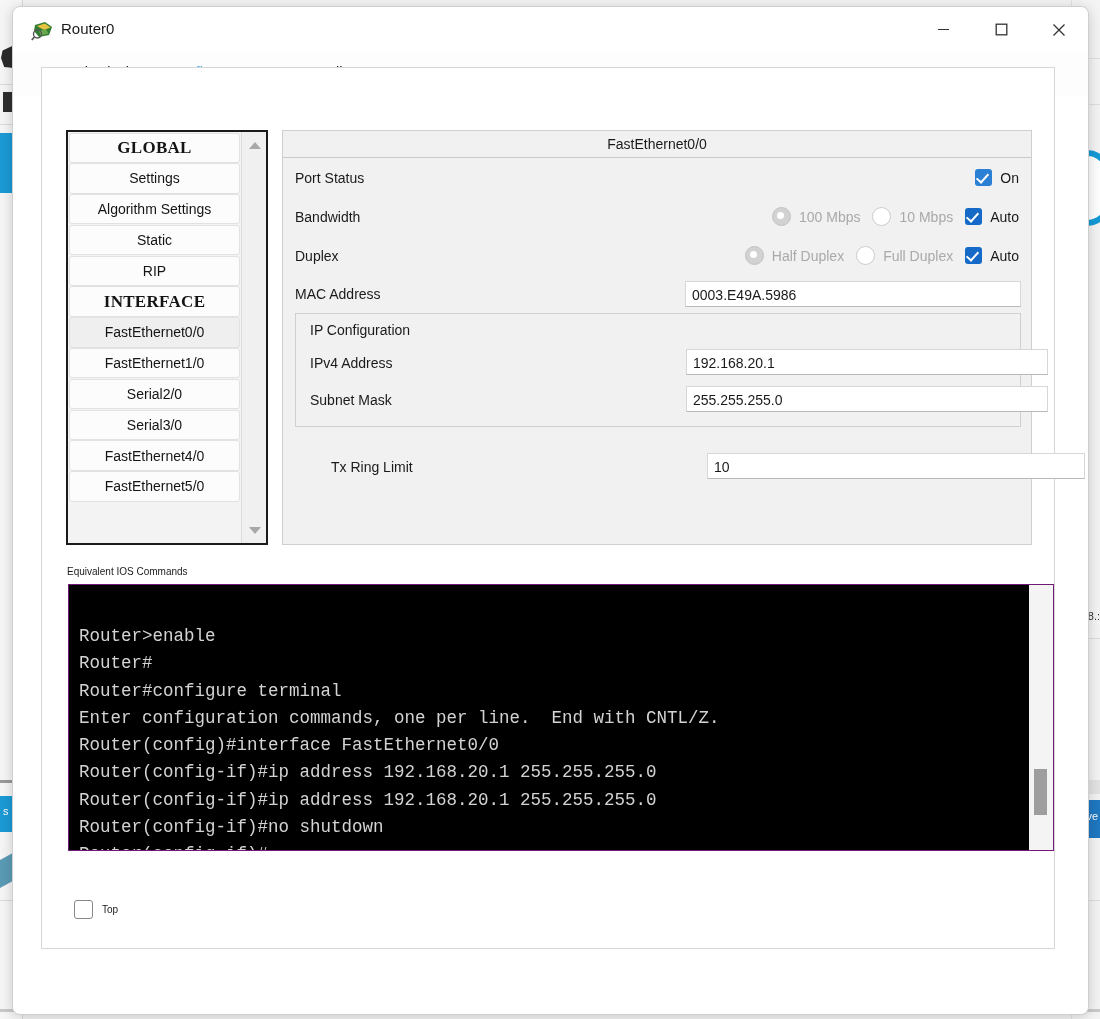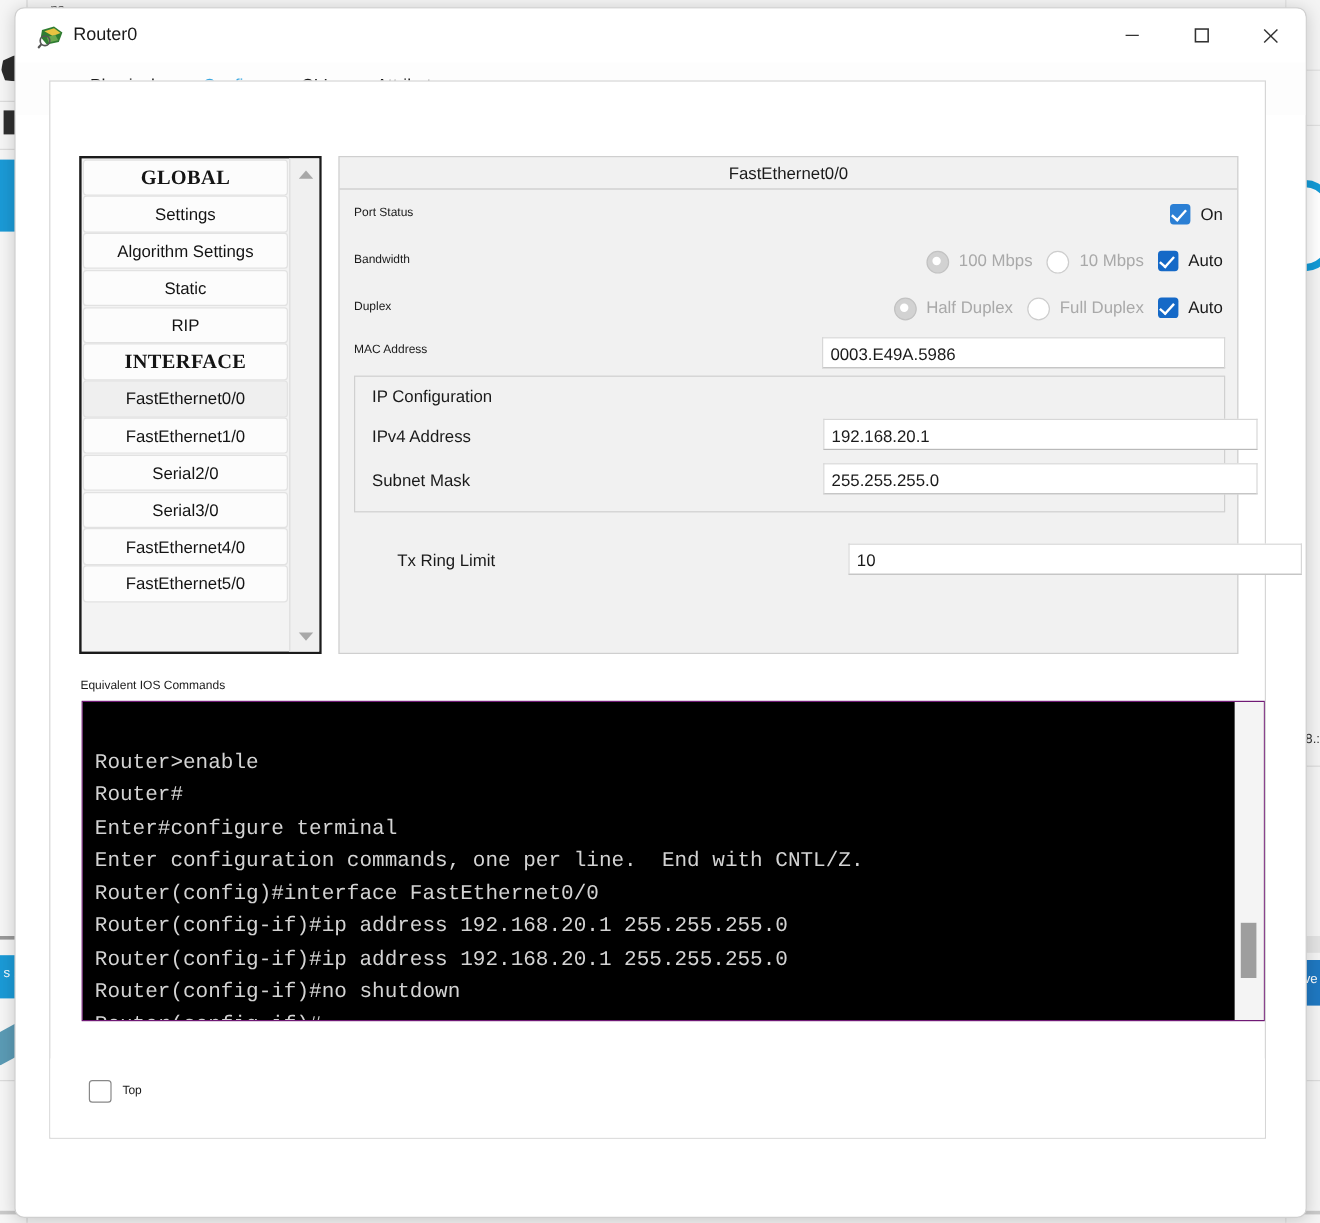--- a/index.html
+++ b/index.html
@@ -90,22 +90,22 @@
   .sb-tri.down { border-top:7px solid #a8a8a8; }
 
   
   .cfg-panel { position:absolute; left:240px; top:62px; width:750px; height:415px;
                background:#f1f1f1; border:1px solid #cfcfcf; box-sizing:border-box; }
   .cfg-title { height:26px; line-height:26px; text-align:center; font-size:14px; color:#1a1a1a;
                border-bottom:1px solid #c9c9c9; }
   .cfg-body { position:relative; padding:0 12px; }
 
   .row { position:relative; height:39px; display:flex; align-items:center; }
-  .row-label { font-size:10px; color:#1a1a1a; }
-  .row-right { position:absolute; right:0; top:12px; height:39px; display:flex; gap:8px;padding-left:12px; }
+  .row-label { font-size:14px; color:#1a1a1a; }
+  .row-right { position:absolute; right:0; top:0; height:39px; display:flex; align-items:center; gap:8px;padding-left:12px; }
 
   .chk { width:17px; height:17px; border-radius:3px; background:#1569c7; position:relative; flex:none; cursor:pointer; }
   .chk::after { content:""; position:absolute; left:4px; top:2px; width:5px; height:10px;
                 border:solid #fff; border-width:0 2px 2px 0; transform:rotate(42deg); }
   .chk.light { background:#2b7fd4; }
   .chk-label { font-size:14px; color:#1a1a1a; }
 
   .radio { width:17px; height:17px; border-radius:50%; border:1px solid #cdcdcd; background:#fff; flex:none; position:relative; cursor:pointer; }
   .radio.sel { background:#d2d2d2; border-color:#c2c2c2; }
   .radio.sel::after { content:""; position:absolute; left:4px; top:4px; width:7px; height:7px; border-radius:50%; background:#fff; }
@@ -305,21 +305,21 @@
         <span class="lbl">Tx Ring Limit</span>
         <div class="field">10</div>
       </div>
     </div>
 
     <div class="ios-label">Equivalent IOS Commands</div>
     <div class="console-wrap">
       <div class="console" id="console">
           <div class="console-line">Router&gt;enable</div>
           <div class="console-line">Router#</div>
-          <div class="console-line">Enter#configure terminal</div>
+          <div class="console-line">Router#configure terminal</div>
           <div class="console-line">Enter configuration commands, one per line.  End with CNTL/Z.</div>
           <div class="console-line">Router(config)#interface FastEthernet0/0</div>
           <div class="console-line">Router(config-if)#ip address 192.168.20.1 255.255.255.0</div>
           <div class="console-line">Router(config-if)#ip address 192.168.20.1 255.255.255.0</div>
           <div class="console-line">Router(config-if)#no shutdown</div>
           <div class="console-line">Router(config-if)#</div>
         </div>
       <div class="console-scroll">
         <div class="console-thumb"></div>
       </div>

